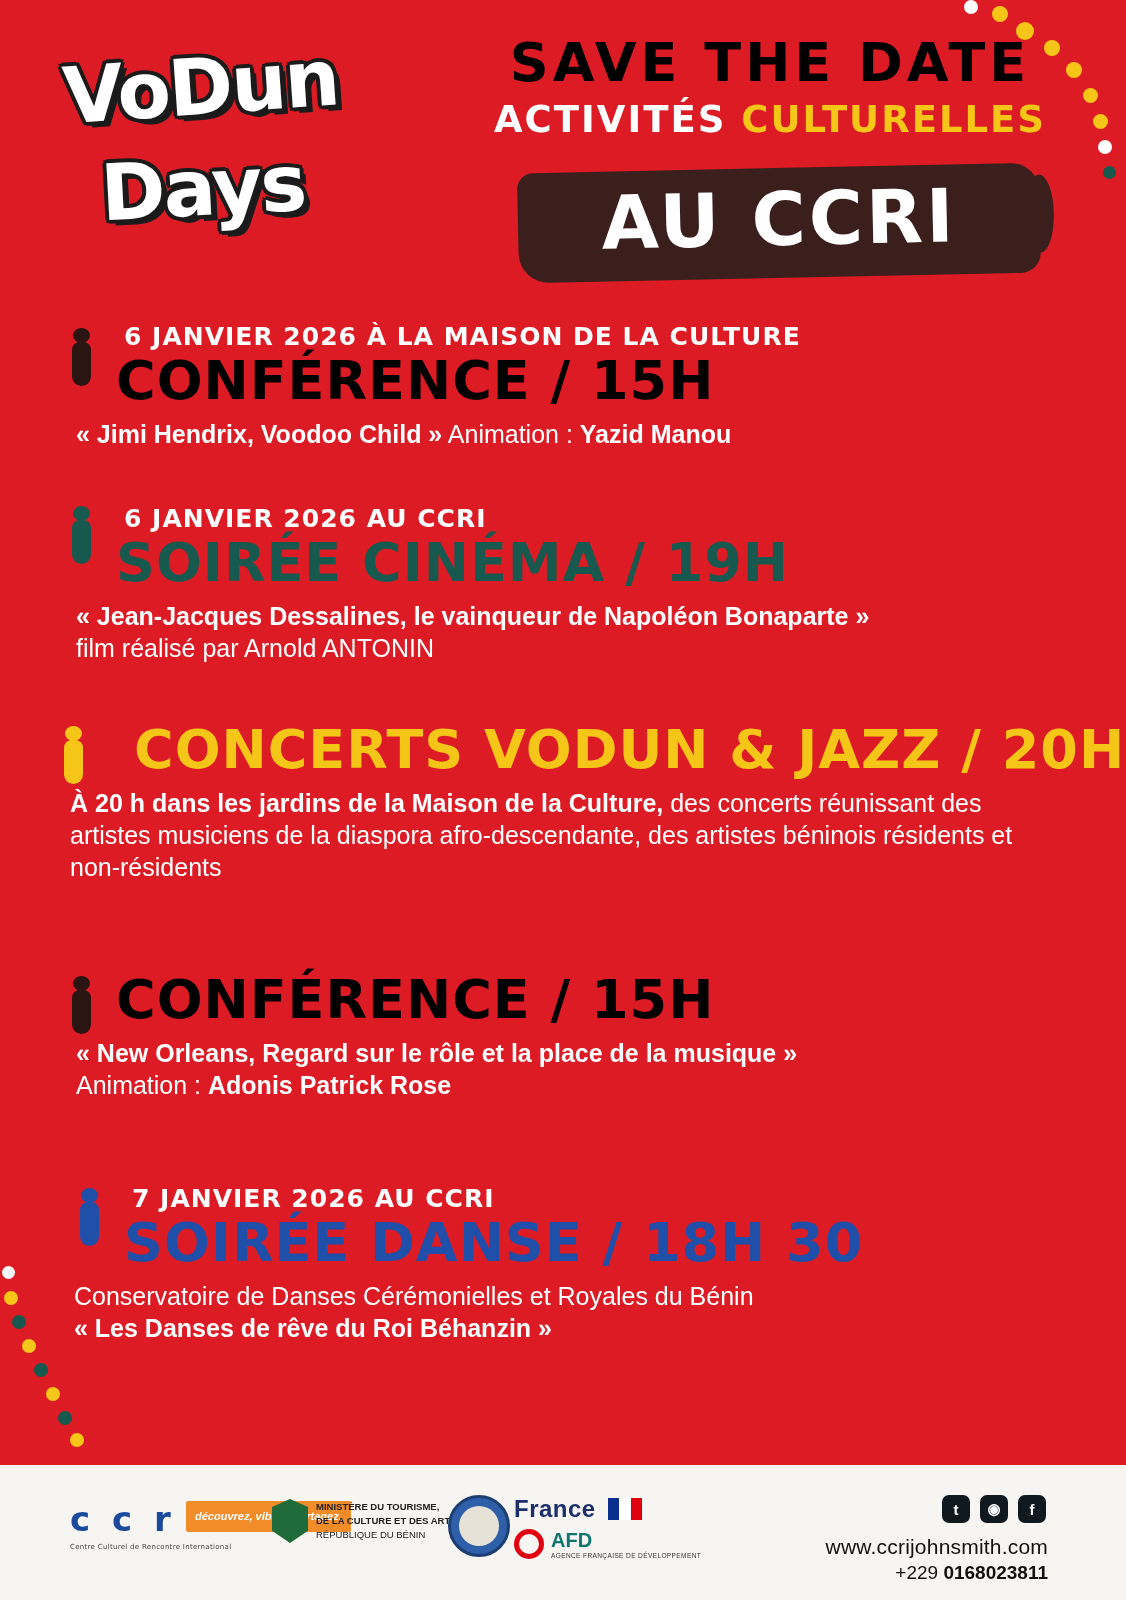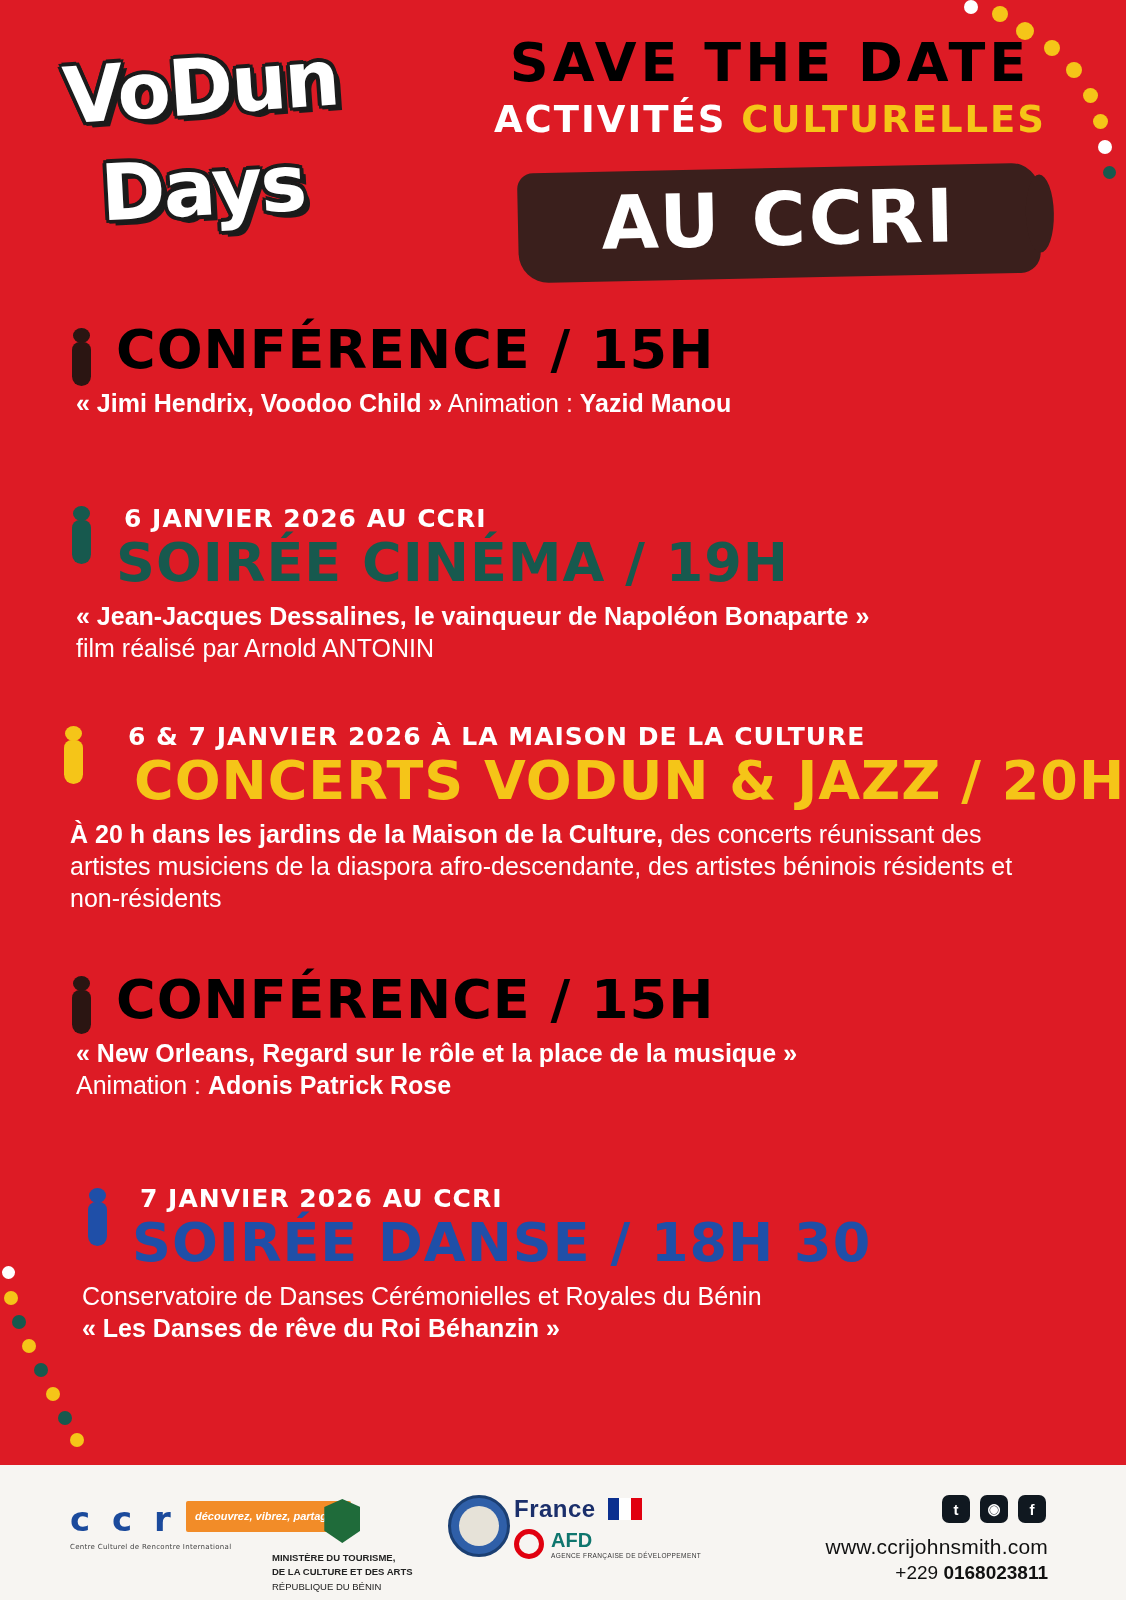--- a/index.html
+++ b/index.html
@@ -145,21 +145,21 @@
     line-height:1.28;
     margin-top:8px;
     margin-left:10px;
   }
   .evt-desc b { font-weight:bold; }
 
   .blk1 { position:absolute; top:0px; left:0; }
   .blk2 { position:absolute; top:182px; left:0; }
   .blk3 { position:absolute; top:400px; left:0; }
   .blk4 { position:absolute; top:650px; left:0; }
-  .blk5 { position:absolute; top:862px; left:16px; }
+  .blk5 { position:absolute; top:862px; left:8px; }
 
   .c-dark { color:#000000; }
   .c-green { color:#17594e; }
   .c-yellow { color:#f5c518; }
   .c-blue { color:#1f4fa8; }
 
   .bg-dark { background:#2b1512; }
   .bg-green { background:#17594e; }
   .bg-yellow { background:#f5c518; }
   .bg-blue { background:#1f4fa8; }
@@ -187,21 +187,21 @@
   }
   .slogan {
     position:absolute; left:186px; top:36px;
     background:#f28c28; color:#fff;
     font-size:11px; font-weight:bold; font-style:italic;
     padding:8px 9px; line-height:1.4;
     border-radius:2px;
   }
   .min-logo {
     position:absolute; left:272px; top:34px;
-    display:flex; align-items:center; gap:8px;flex-direction:column;
+    display:flex; align-items:center; gap:8px;
   }
   .crest {
     width:36px; height:44px;
     background:#1f6b3a;
     clip-path:polygon(50% 0,100% 18%,100% 72%,50% 100%,0 72%,0 18%);
   }
   .min-text { font-size:9.5px; color:#222; line-height:1.5; }
   .min-text .b { font-weight:bold; }
   .commune {
     position:absolute; left:448px; top:30px;
@@ -286,20 +286,21 @@
   <div class="brush"></div>
   <div class="brush-text">AU CCRI</div>
 
   <div class="events">
 
     <div class="event blk1">
       <div class="evt-icon" style="top:6px;">
         <div class="dot bg-dark"></div>
           <div class="body bg-dark"></div>
       </div>
+      <div class="evt-date">6 JANVIER 2026 À LA MAISON DE LA CULTURE</div>
       <div class="evt-title c-dark">CONFÉRENCE / 15H</div>
       <div class="evt-desc">
         <b>« Jimi Hendrix, Voodoo Child »</b><span>  Animation : </span><b>Yazid Manou</b>
       </div>
     </div>
 
     <div class="event blk2">
       <div class="evt-icon" style="top:2px;">
         <div class="dot bg-green"></div>
           <div class="body bg-green"></div>
@@ -310,21 +311,20 @@
         <b>« Jean-Jacques Dessalines, le vainqueur de Napoléon Bonaparte »</b><br>
         <span>film réalisé par Arnold ANTONIN</span>
       </div>
     </div>
 
     <div class="event blk3">
       <div class="evt-icon" style="top:4px;left:58px;">
         <div class="dot bg-yellow"></div>
           <div class="body bg-yellow"></div>
       </div>
-      <div class="evt-date" style="margin-left:62px;">6 &amp; 7 JANVIER 2026 À LA MAISON DE LA CULTURE</div>
       <div class="evt-title c-yellow" style="margin-left:68px;">CONCERTS VODUN &amp; JAZZ / 20H</div>
       <div class="evt-desc" style="margin-left:4px;width:990px;">
         <b>À 20 h dans les jardins de la Maison de la Culture,</b><span> des concerts réunissant des artistes musiciens de la diaspora afro-descendante, des artistes béninois résidents et non-résidents</span>
       </div>
     </div>
 
     <div class="event blk4">
       <div class="evt-icon" style="top:4px;">
         <div class="dot bg-dark"></div>
           <div class="body bg-dark"></div>

